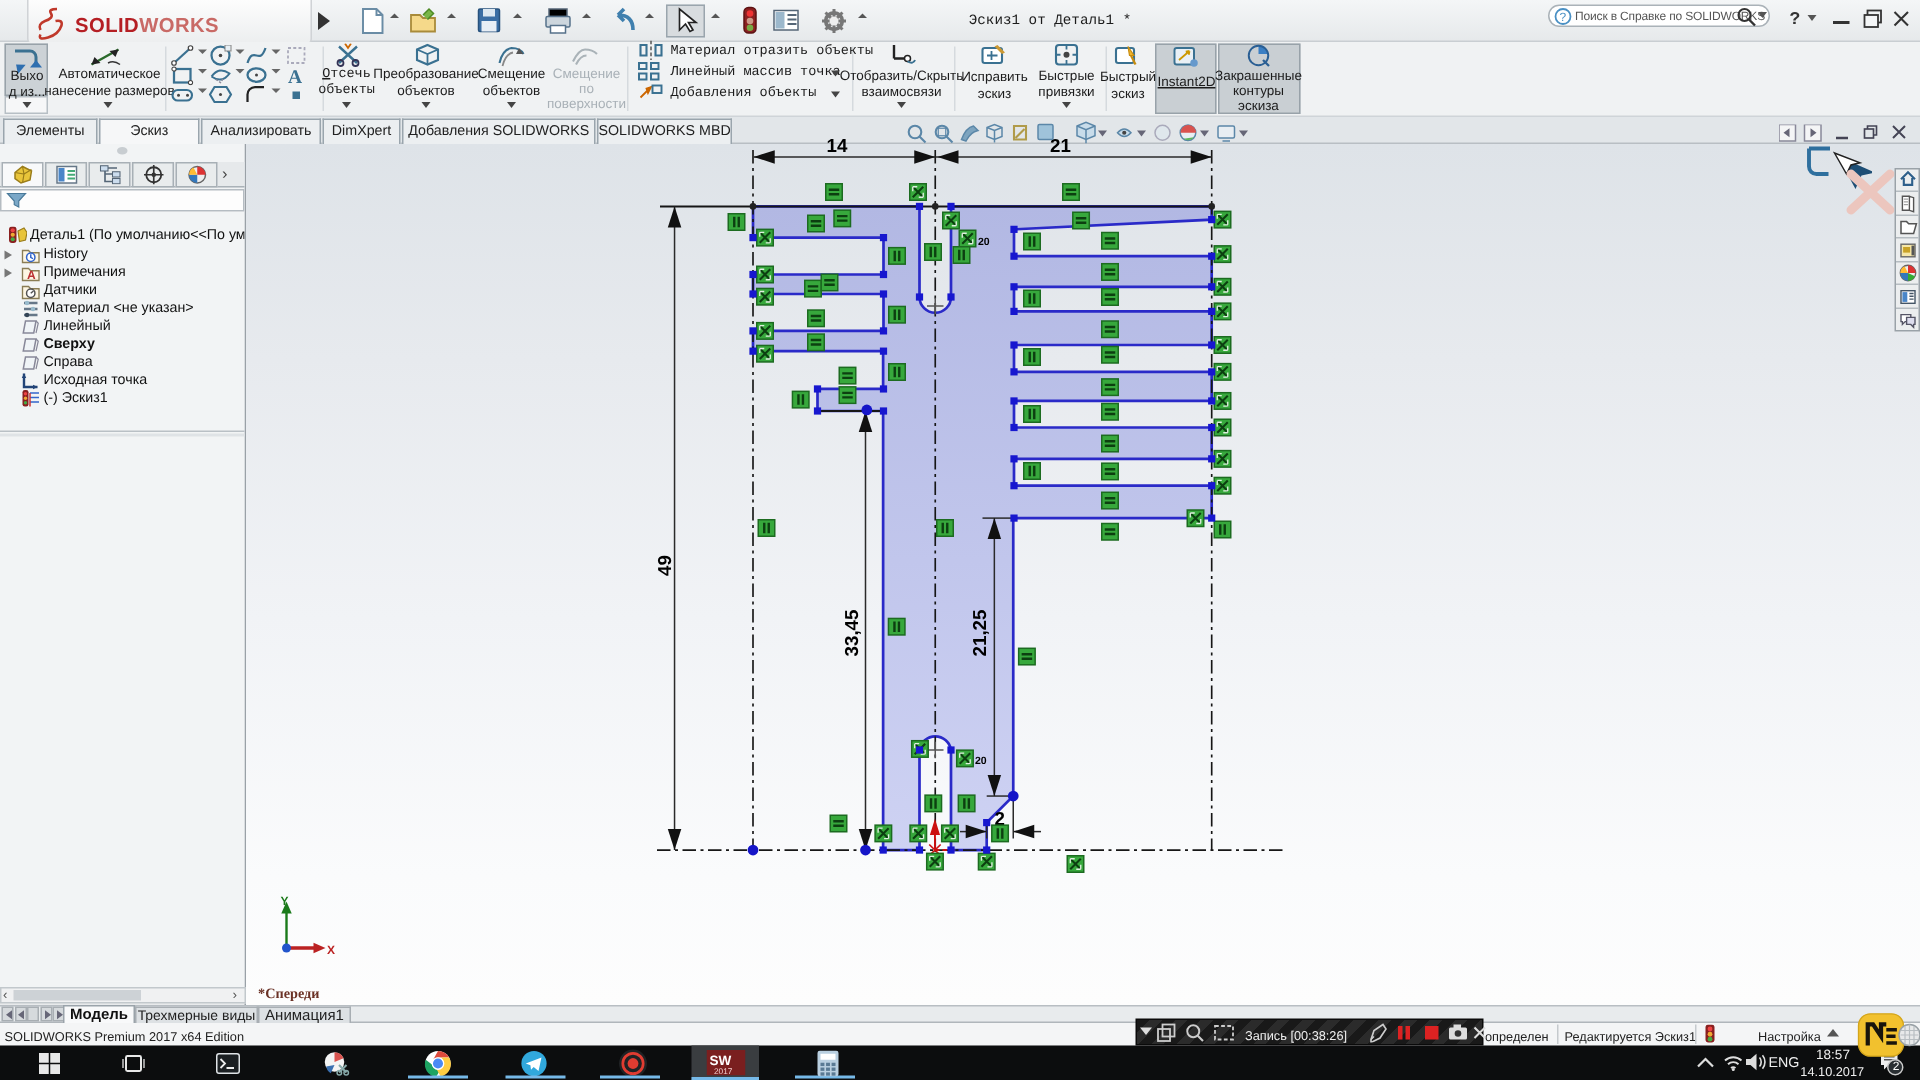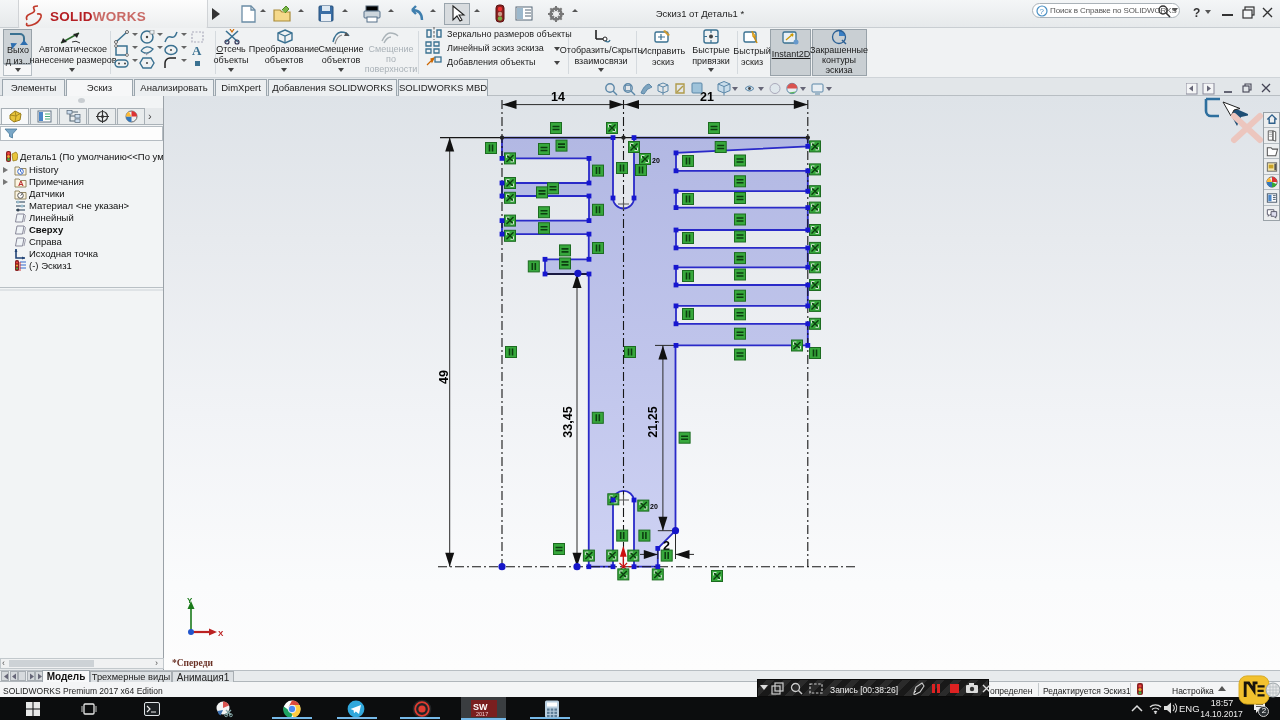--- a/index.html
+++ b/index.html
@@ -1,18 +1,18 @@
 <!DOCTYPE html>
 <html><head><meta charset="utf-8">
 <style>
 *{margin:0;padding:0;box-sizing:border-box;}
 html,body{width:1280px;height:720px;overflow:hidden;font-family:"Liberation Sans",sans-serif;}
 .abs{position:absolute;}
 body{position:relative;background:#e8eaec;}
-.tt{color:#1c1c1c;}
+.tt{color:#1c1c1c;font-family:Liberation Mono, monospace;}
 </style></head><body>
 
 <div class="abs" style="left:0;top:0;width:1280px;height:28px;background:linear-gradient(#f4f6f7,#e6e9eb);border-bottom:1px solid #c9ced2;"></div>
 <div class="abs" style="left:18px;top:0px;width:190px;height:30px;background:linear-gradient(#fdfdfd,#eceeef);border:1px solid #d0d3d6;border-top:none;border-radius:0 0 4px 4px;"></div>
 <svg class="abs" style="left:24px;top:4px;" width="180" height="24" viewBox="0 0 180 24">
  <path d="M3 16 Q1 12 6 10 Q12 8 10 5 Q8 2 14 2 M3 19 Q1 23 8 21 Q15 19 17 13 Q18 9 13 10" fill="none" stroke="#c0392b" stroke-width="1.7"></path>
  <text x="26" y="17" font-size="13.5" font-weight="bold" fill="#b51f24" font-family="Liberation Sans" letter-spacing="0.3">SOLID<tspan fill="#c96a66">WORKS</tspan></text>
 </svg>
 <div class="abs" style="left:212px;top:8px;width:0;height:0;border-left:8px solid #333;border-top:6px solid transparent;border-bottom:6px solid transparent;"></div>
 <svg class="abs" style="left:238px;top:4px;" width="22" height="20" viewBox="0 0 22 20">
@@ -145,23 +145,23 @@
     <path d="M4 4 l7 3 7 -3 M11 7 v7" fill="none" stroke="#3a7191" stroke-width="1.2"></path>
   </svg><div class="abs" style="left:234px;top:44px;width:100px;text-align:center;font-size:9px;color:#1c1c1c;line-height:11px;white-space:nowrap;">Преобразование</div><div class="abs" style="left:234px;top:55px;width:100px;text-align:center;font-size:9px;color:#1c1c1c;line-height:11px;white-space:nowrap;">объектов</div><div class="abs" style="left:281px;top:68px;width:0;height:0;border-top:4px solid #444;border-left:3.5px solid transparent;border-right:3.5px solid transparent;"></div><svg class="abs" style="left:330px;top:29px;" width="22" height="16" viewBox="0 0 22 16">
     <path d="M3 13 q2 -9 8 -10 q6 0 8 4" fill="none" stroke="#3a7191" stroke-width="1.4"></path>
     <path d="M5 15 q2 -8 7 -9" fill="none" stroke="#888" stroke-width="1.2"></path>
     <path d="M16 3 l3 4 -5 0 z" fill="#555"></path>
   </svg><div class="abs" style="left:306px;top:44px;width:70px;text-align:center;font-size:9px;color:#1c1c1c;line-height:11px;white-space:nowrap;">Смещение</div><div class="abs" style="left:306px;top:55px;width:70px;text-align:center;font-size:9px;color:#1c1c1c;line-height:11px;white-space:nowrap;">объектов</div><div class="abs" style="left:338px;top:68px;width:0;height:0;border-top:4px solid #444;border-left:3.5px solid transparent;border-right:3.5px solid transparent;"></div><svg class="abs" style="left:380px;top:29px;" width="20" height="15" viewBox="0 0 20 15">
     <path d="M2 12 q4 -8 8 -8 q5 0 8 3 M4 14 q3 -6 7 -6" fill="none" stroke="#aab3b8" stroke-width="1.4"></path>
   </svg><div class="abs" style="left:360px;top:44px;width:62px;text-align:center;font-size:9px;color:#a9b1b7;line-height:10px;white-space:nowrap;">Смещение</div><div class="abs" style="left:360px;top:54px;width:62px;text-align:center;font-size:9px;color:#a9b1b7;line-height:10px;white-space:nowrap;">по</div><div class="abs" style="left:360px;top:64px;width:62px;text-align:center;font-size:9px;color:#a9b1b7;line-height:10px;white-space:nowrap;">поверхности</div><svg class="abs" style="left:425px;top:27px;" width="18" height="13" viewBox="0 0 18 13">
     <path d="M9 0 v13" stroke="#555" stroke-width="1" stroke-dasharray="2.5 1.5"></path>
     <path d="M2 3 h4 v7 h-4 z M12 3 h4 v7 h-4 z" fill="none" stroke="#3a7191" stroke-width="1.4"></path>
-  </svg><div class="abs tt" style="left:447px;top:29px;font-size:9px;">Зеркально размеров объекты</div><svg class="abs" style="left:425px;top:41px;" width="18" height="13" viewBox="0 0 18 13">
+  </svg><div class="abs tt" style="left:447px;top:29px;font-size:9px;">Материал отразить объекты</div><svg class="abs" style="left:425px;top:41px;" width="18" height="13" viewBox="0 0 18 13">
     <path d="M1 1 h5 v4 h-5 z M1 8 h5 v4 h-5 z M9 1 h5 v4 h-5 z M9 8 h5 v4 h-5 z" fill="none" stroke="#3a7191" stroke-width="1.3"></path>
-  </svg><div class="abs tt" style="left:447px;top:43px;font-size:9px;">Линейный эскиз эскиза</div><div class="abs" style="left:554px;top:47px;width:0;height:0;border-top:4px solid #444;border-left:3.5px solid transparent;border-right:3.5px solid transparent;"></div><svg class="abs" style="left:425px;top:55px;" width="18" height="13" viewBox="0 0 18 13">
+  </svg><div class="abs tt" style="left:447px;top:43px;font-size:9px;">Линейный массив точка</div><div class="abs" style="left:554px;top:47px;width:0;height:0;border-top:4px solid #444;border-left:3.5px solid transparent;border-right:3.5px solid transparent;"></div><svg class="abs" style="left:425px;top:55px;" width="18" height="13" viewBox="0 0 18 13">
     <path d="M2 10 L9 3 M9 3 l-3 1 1 3 z" stroke="#c60" stroke-width="1.2" fill="#c60"></path>
     <rect x="10" y="2" width="6" height="5" fill="none" stroke="#3a7191" stroke-width="1.3"></rect>
   </svg><div class="abs tt" style="left:447px;top:57px;font-size:9px;">Добавления объекты</div><div class="abs" style="left:554px;top:61px;width:0;height:0;border-top:4px solid #444;border-left:3.5px solid transparent;border-right:3.5px solid transparent;"></div><svg class="abs" style="left:592px;top:28px;" width="20" height="17" viewBox="0 0 20 17">
     <path d="M4 2 v9 M4 11 h9" stroke="#222" stroke-width="1.6"></path>
     <circle cx="13" cy="11" r="2" fill="#fff" stroke="#222"></circle>
     <path d="M13 13 q4 2 5 -1" fill="none" stroke="#3a7191" stroke-width="1.3"></path>
   </svg><div class="abs" style="left:545px;top:45px;width:112px;text-align:center;font-size:9px;color:#1c1c1c;line-height:11px;white-space:nowrap;">Отобразить/Скрыть</div><div class="abs" style="left:545px;top:56px;width:112px;text-align:center;font-size:9px;color:#1c1c1c;line-height:11px;white-space:nowrap;">взаимосвязи</div><div class="abs" style="left:598px;top:68px;width:0;height:0;border-top:4px solid #444;border-left:3.5px solid transparent;border-right:3.5px solid transparent;"></div><svg class="abs" style="left:653px;top:29px;" width="20" height="16" viewBox="0 0 20 16">
     <rect x="2" y="3" width="13" height="10" rx="1.5" fill="#fff" stroke="#3a7191" stroke-width="1.4"></rect>
     <path d="M5 8 h7 M8 5 v6" stroke="#3a7191" stroke-width="1.2"></path>
     <path d="M12 1 l5 5 -2 1 -5 -5 z" fill="#c93"></path>

